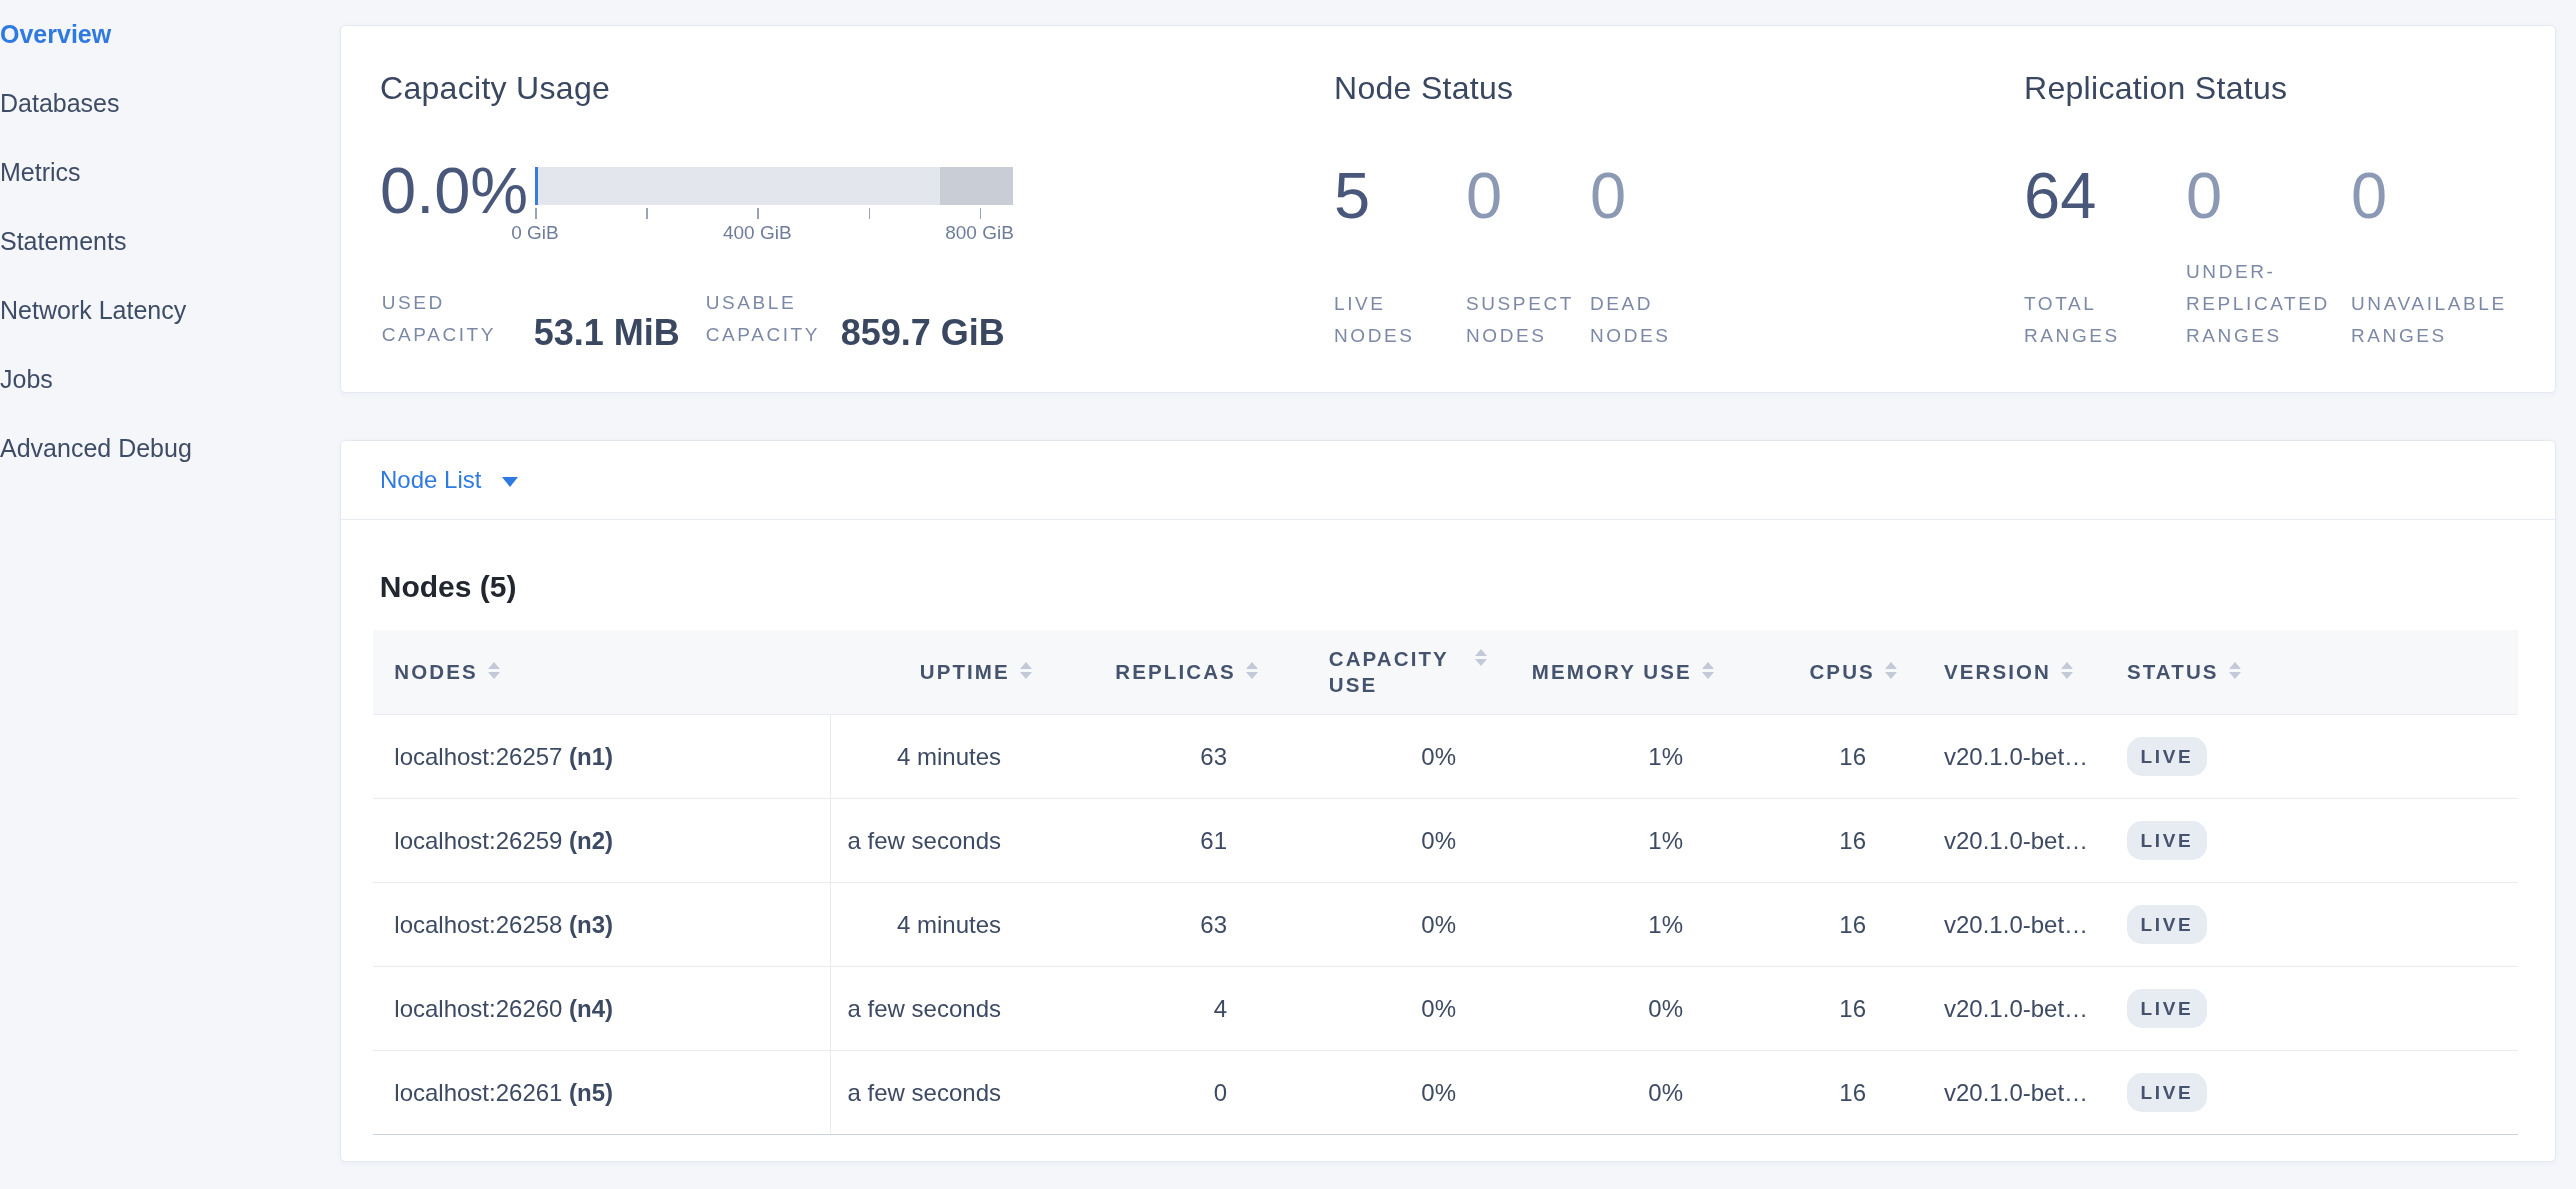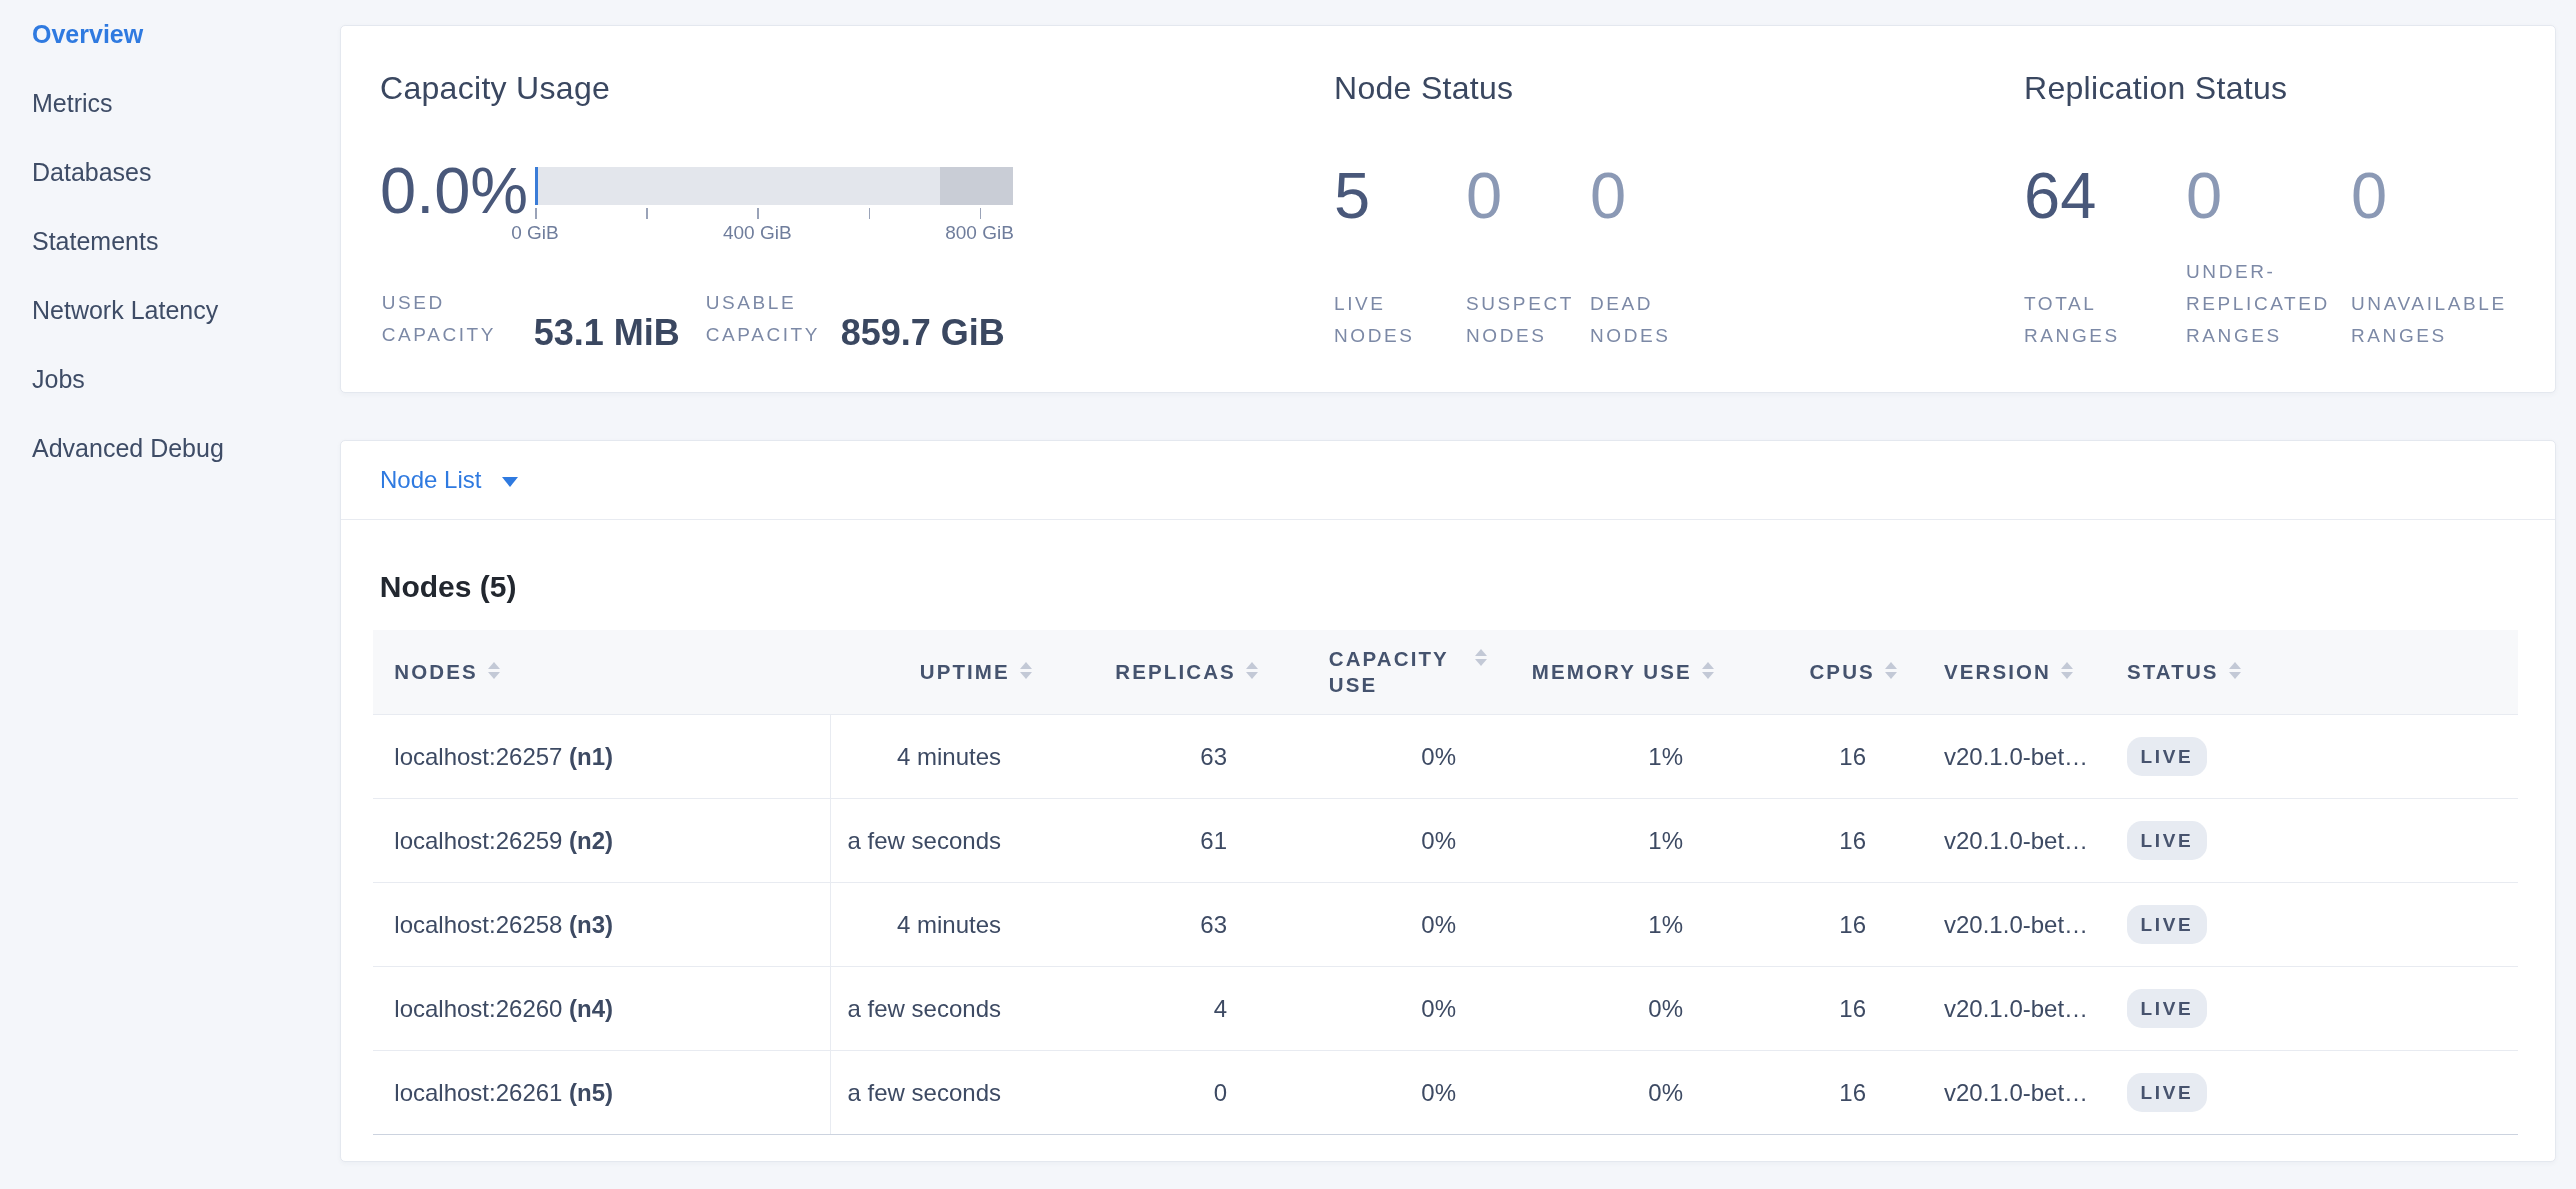--- a/index.html
+++ b/index.html
@@ -8,21 +8,21 @@
     --badge-bg:#e7ebf2; --row-border:#e8ebf1; --thead-bg:#f7f8fa; --cell-text:#3d4a63;
     --tick:#9aa3b8; --axis-label:#6f7d9c; --value-dark:#3a4760; --page-bg:#f4f6fa;
     --card-border:#e4e8ef; --sidebar-text:#3e4c66; --sort-icon:#c3c9d6; --table-bottom:#ccd3df;
   }
   *{box-sizing:border-box;margin:0;padding:0}
   html,body{width:2576px;height:1189px;overflow:hidden}
   body{background:var(--page-bg);font-family:"Liberation Sans","DejaVu Sans",sans-serif;position:relative}
 
   
   .sidebar{position:absolute;left:0;top:0;width:328px;height:100%;padding-top:10.2px}
-  .side-item{display:block;height:69px;line-height:49px;padding-left:32px;font-size:25px;
+  .side-item{display:block;height:69px;line-height:49px;font-size:25px;
     color:var(--sidebar-text);text-decoration:none;cursor:pointer;white-space:nowrap}
   .side-item.active{color:var(--accent-blue);font-weight:700}
 
   
   .card{position:absolute;left:340px;width:2216px;background:#fff;border:0.9px solid var(--card-border);
     border-radius:5.1px;box-shadow:0 1.7px 4.3px rgba(60,70,90,.04)}
   .card-summary{top:25px;height:368px}
   .card-nodes{top:440px;height:722px}
 
   .summary-sec{position:absolute;top:43px;height:282px}
@@ -99,22 +99,22 @@
   .col-node{width:457px}.col-uptime{width:202px}.col-replicas{width:226px}.col-capacity_use{width:229px}
   .col-memory_use{width:227px}.col-cpus{width:183px}.col-version{width:218px}.col-status{width:403px}
   .badge{display:inline-block;background:var(--badge-bg);color:#47536e;font-size:19px;font-weight:700;
     letter-spacing:2.6px;padding:10.2px 13.6px;border-radius:15px;line-height:19px}
 </style>
 </head>
 <body>
 
 <nav class="sidebar">
     <a class="side-item active">Overview</a>
+    <a class="side-item">Databases</a>
     <a class="side-item">Metrics</a>
-    <a class="side-item">Databases</a>
     <a class="side-item">Statements</a>
     <a class="side-item">Network Latency</a>
     <a class="side-item">Jobs</a>
     <a class="side-item">Advanced Debug</a>
   </nav>
 
 <section class="card card-summary">
 
   <div class="summary-sec sec-capacity">
     <h2>Capacity Usage</h2>

